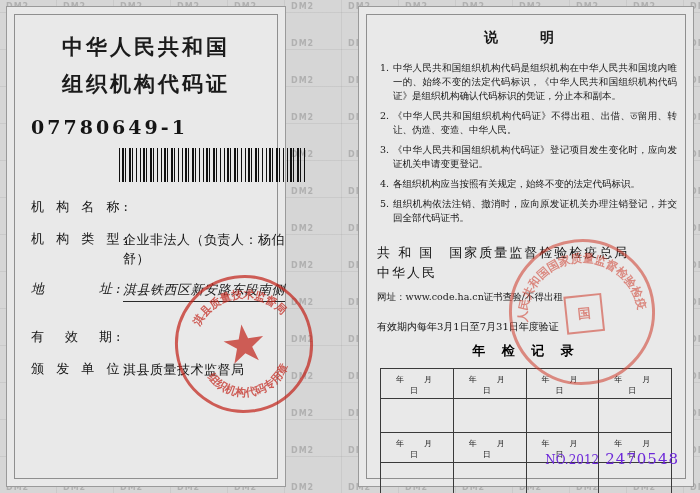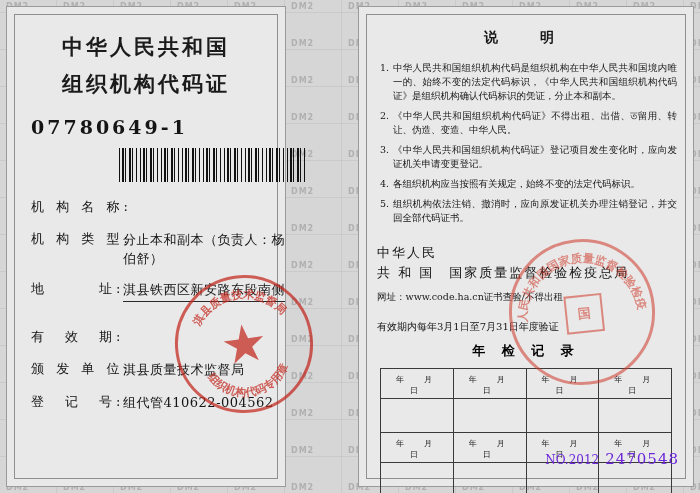--- a/index.html
+++ b/index.html
@@ -90,21 +90,21 @@
       #111 0 1px, transparent 1px 3px,
       #111 3px 5px, transparent 5px 6px,
       #111 6px 7px, transparent 7px 10px,
       #111 10px 12px, transparent 12px 13px,
       #111 13px 14px, transparent 14px 17px,
       #111 17px 18px, transparent 18px 21px);
   }
 
   .r-name{margin:16px 0 0 24px;}
   .r-type{margin:14px 0 0 24px;}
-  .r-addr{margin:12px 0 16px 24px;}
+  .r-addr{margin:12px 0 16px 24px;font-style:italic;}
   .r-valid{margin:26px 0 0 24px;}
   .r-issuer{margin:14px 0 0 24px;}
   .r-reg{margin:14px 0 0 24px;}
 
   .underline{
     border-bottom:1px solid #2a2a2a;
     padding-bottom:2px;
   }
 
   
@@ -402,41 +402,37 @@
       </div>
 
       <div class="barcode"></div>
 
       <div class="row r-name">
         <div class="lbl">机 构 名 称:</div>
       </div>
 
       <div class="row r-type">
         <div class="lbl">机 构 类 型:</div>
-        <div class="val">分止本和副本（负责人：杨伯舒）</div>
+        <div class="val">企业非法人（负责人：杨伯舒）</div>
       </div>
 
       <div class="row r-addr">
         <div class="lbl">地　　　址:</div>
         <div class="val underline">淇县铁西区新安路东段南侧</div>
       </div>
 
       <div class="row r-valid">
         <div class="lbl">有　效　期:</div>
       </div>
 
       <div class="row r-issuer">
         <div class="lbl">颁 发 单 位:</div>
         <div class="val">淇县质量技术监督局</div>
       </div>
 
-      <div class="row r-reg">
-        <div class="lbl">登　记　号:</div>
-        <div class="val">组代管410622-004562</div>
-      </div>
 
       <div class="stamp">
         <svg class="arc" viewBox="0 0 132 132">
           <defs>
             <path id="arcTop" d="M 16,70 A 50,50 0 0 1 116,70"></path>
             <path id="arcBot" d="M 20,72 A 46,46 0 0 0 112,72"></path>
           </defs>
           <text>
             <textPath href="#arcTop" startOffset="50%" text-anchor="middle" id="stampTop">淇县质量技术监督局</textPath>
           </text>
@@ -473,22 +469,22 @@
           <div class="num">4.</div>
           <div class="txt">各组织机构应当按照有关规定，始终不变的法定代码标识。</div>
         </div>
         <div class="note">
           <div class="num">5.</div>
           <div class="txt">组织机构依法注销、撤消时，应向原发证机关办理注销登记，并交回全部代码证书。</div>
         </div>
       </div>
 
       <div class="org-block">
+        <div>共 和 国　国家质量监督检验检疫总局</div>
         <div>中华人民</div>
-        <div>共 和 国　国家质量监督检验检疫总局</div>
       </div>
 
       <div class="website">网址：www.code.ha.cn证书查验/不得出租</div>
 
       <div class="valid-note">有效期内每年3月1日至7月31日年度验证</div>
 
       <div class="annual-title">年 检 记 录</div>
 
       <table class="annual">
         <tbody>

